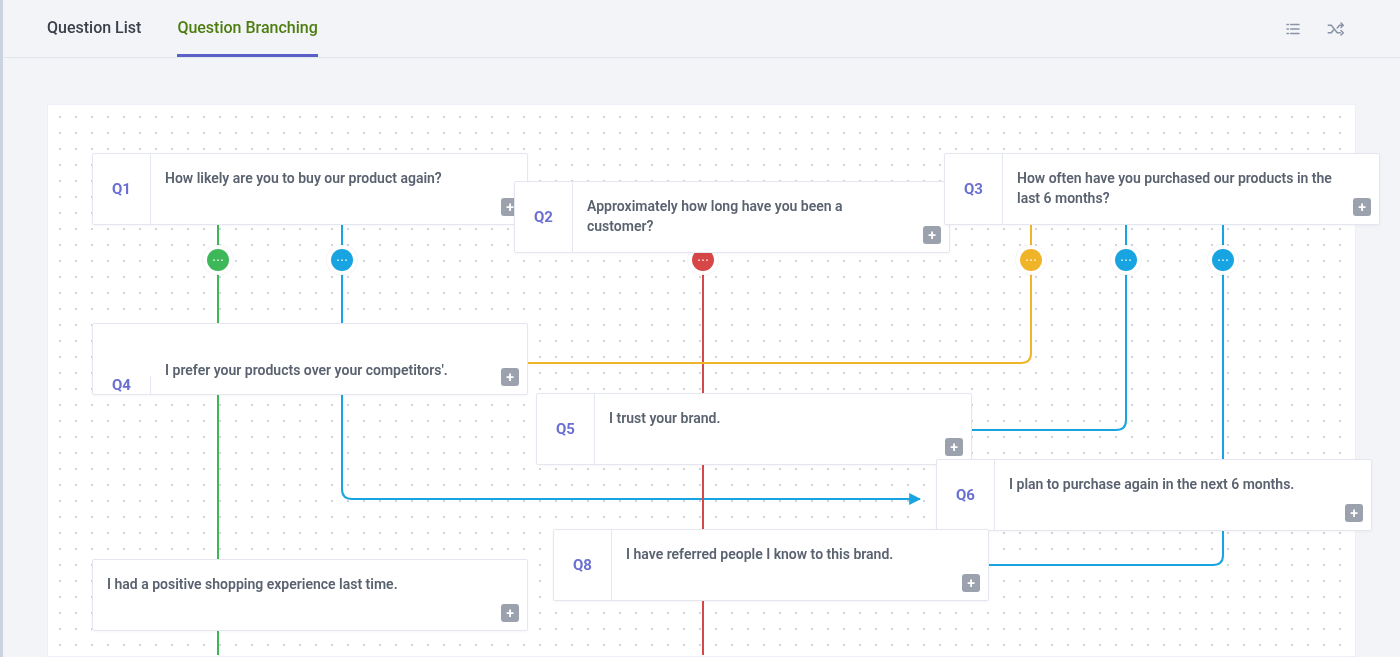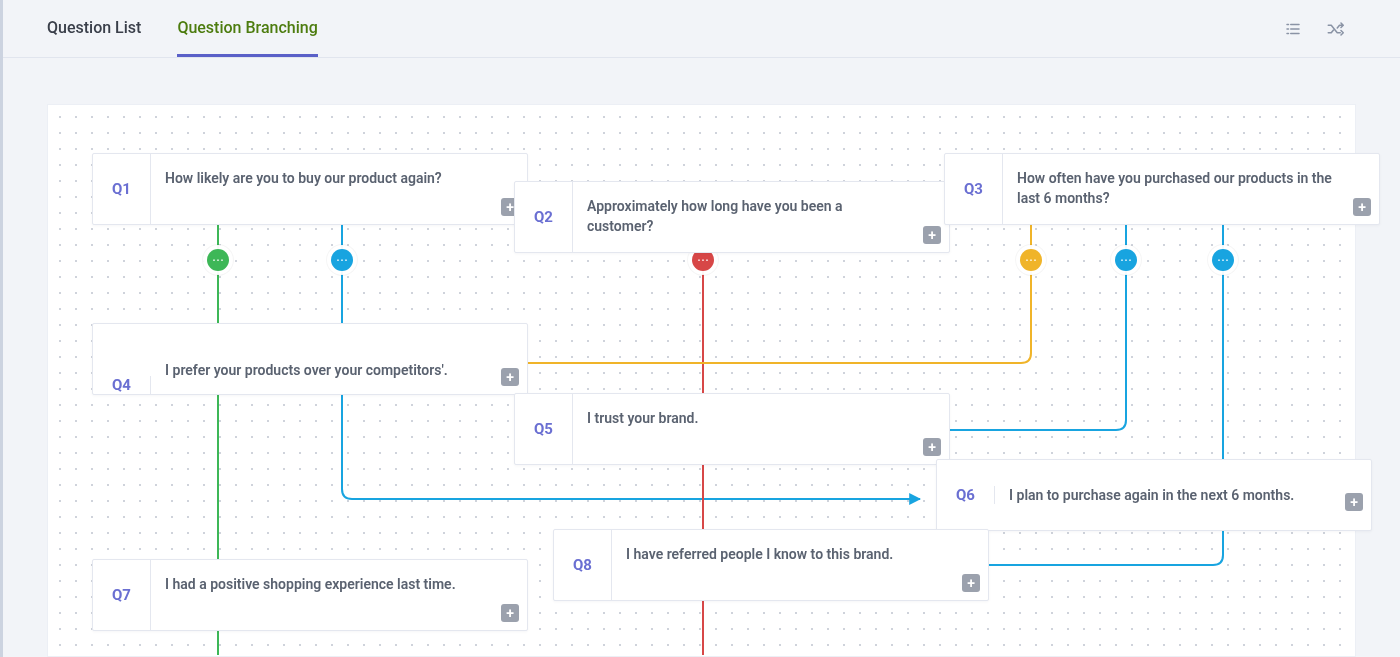--- a/index.html
+++ b/index.html
@@ -162,32 +162,31 @@
       <div class="qcard" style="left:888px; top:48px;margin-left:8px;">
         <div class="qhead">Q3</div>
         <div class="qbody">How often have you purchased our products in the last 6 months?<div class="plus-btn">+</div></div>
       </div>
 
       <div class="qcard" style="left:44px;  top:218px;align-items:flex-end;">
         <div class="qhead">Q4</div>
         <div class="qbody">I prefer your products over your competitors'.<div class="plus-btn">+</div></div>
       </div>
 
-      <div class="qcard" style="left:466px; top:288px;">
+      <div class="qcard" style="left:488px; top:288px;">
         <div class="qhead">Q5</div>
         <div class="qbody">I trust your brand.<div class="plus-btn">+</div></div>
       </div>
 
-      <div class="qcard" style="left:888px; top:354px;align-items:center;">
+      <div class="qcard" style="left:888px; top:354px;">
         <div class="qhead">Q6</div>
         <div class="qbody">I plan to purchase again in the next 6 months.<div class="plus-btn">+</div></div>
       </div>
 
       <div class="qcard" style="left:44px;  top:454px;">
-        <div class="qhead">Q7</div>
         <div class="qbody">I had a positive shopping experience last time.<div class="plus-btn">+</div></div>
       </div>
 
       <div class="qcard" style="left:466px; top:424px;margin-left:39px;">
         <div class="qhead">Q8</div>
         <div class="qbody">I have referred people I know to this brand.<div class="plus-btn">+</div></div>
       </div>
 
     </div>
   </div>

